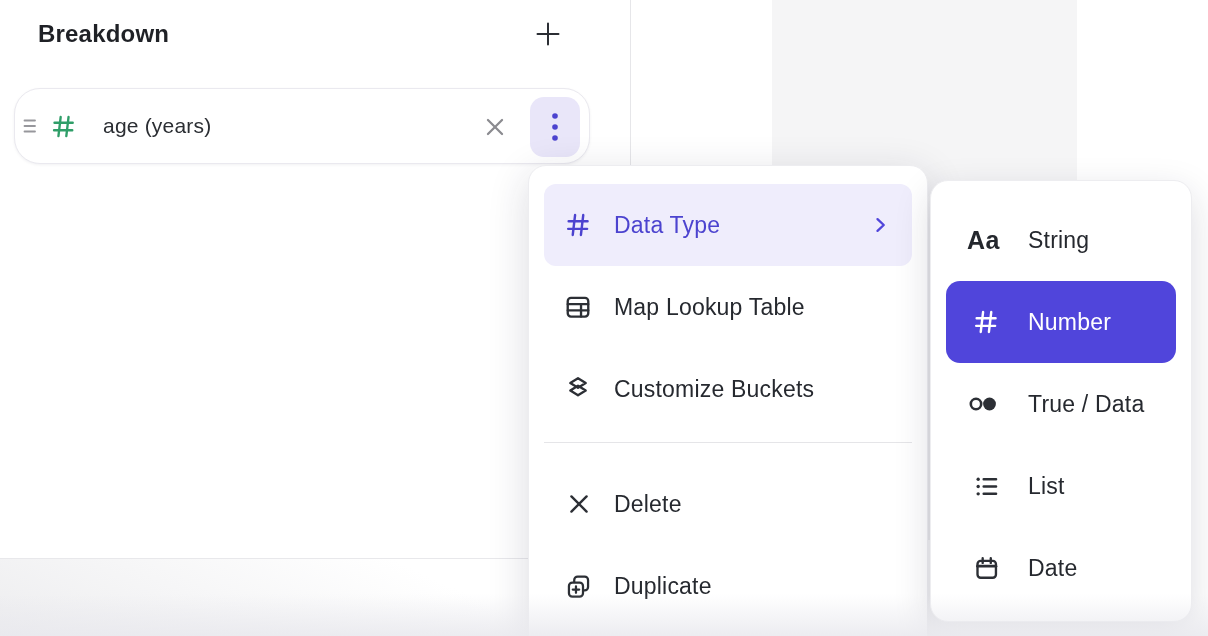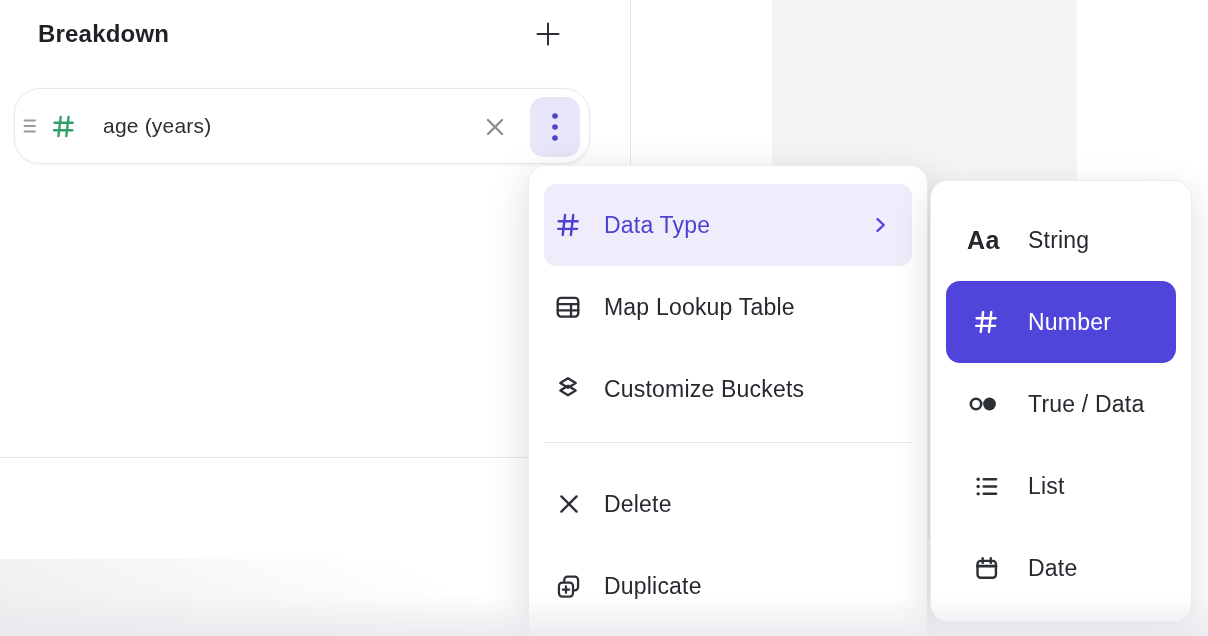--- a/index.html
+++ b/index.html
@@ -12,21 +12,21 @@
   }
 
   
   .gray-block {
     position:absolute; left:772px; top:0; width:305px; height:540px;
     background:#f5f5f6; z-index:1;
   }
 
   
   .left-panel {
-    position:absolute; left:0; top:0; width:631px; height:458px;
+    position:absolute; left:0; top:0; width:631px; height:559px;
     background:#ffffff;
     border-right:1px solid #e6e6e9;
     border-bottom:1px solid #e8e8eb;
     z-index:2;
   }
   .below-panel {
     position:absolute; left:0; top:559px; width:631px; height:77px;
     background:linear-gradient(205deg, #ffffff 30%, #ededef 100%);
     z-index:2;
   }
@@ -70,21 +70,21 @@
   }
   .submenu {
     position:absolute; left:930px; top:180px; width:262px; height:442px;
     background:#ffffff; border:1px solid #ededf0; border-radius:18px;
     box-shadow:0 12px 36px rgba(25,25,55,0.15);
     padding-top:18px; z-index:11;
   }
 
   .menu-item {
     height:82px; margin:0 15px; border-radius:12px;
-    display:flex; align-items:center; padding-left:4px;
+    display:flex; align-items:center; padding-left:14px;
     font-size:23px; font-weight:500; color:#26292f; letter-spacing:0.2px;
     cursor:pointer;
   }
   .menu-item .mi-icon { width:34px; display:flex; justify-content:flex-end; color:#2c2f35; }
   .menu-item .mi-label { margin-left:22px; }
   .menu-item.highlight { background:#efedfc; color:#4c43cf; }
   .menu-item.highlight .mi-icon { color:#4c43cf; }
   .mi-chevron { margin-left:auto; margin-right:22px; display:flex; color:#5045db; }
   .menu-divider { height:1px; background:#e5e5e8; margin:12px 15px 20px 15px; }
 

